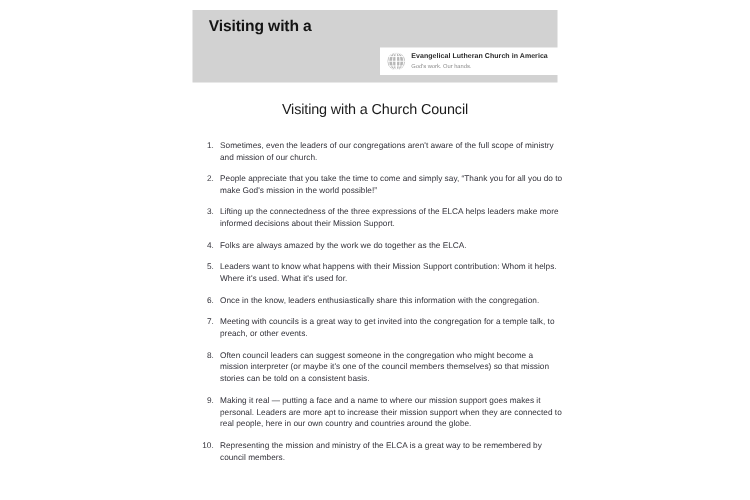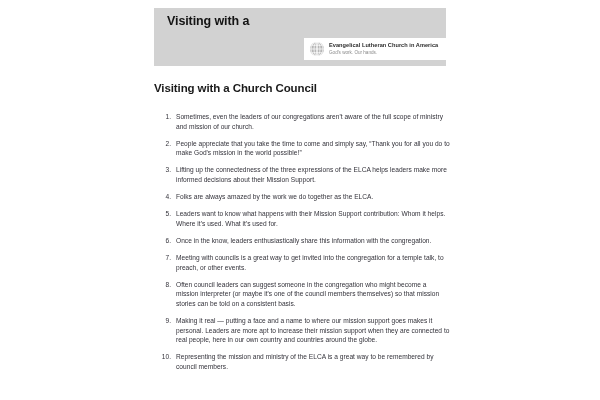--- a/index.html
+++ b/index.html
@@ -81,23 +81,23 @@
     margin-top: 2px;
     white-space: nowrap;
   }
 
   
   .doc-title {
     position: absolute;
     left: 154px;
     top: 82px;
     width: 292px;
-    text-align: left;
+    text-align: center;
     font-size: 11.5px;
-    font-weight: bold;
+    font-weight: normal;
     color: #1a1a1a;
     letter-spacing: -0.1px;
   }
 
   
   .list {
     position: absolute;
     left: 160px;
     top: 112px;
     width: 290px;

